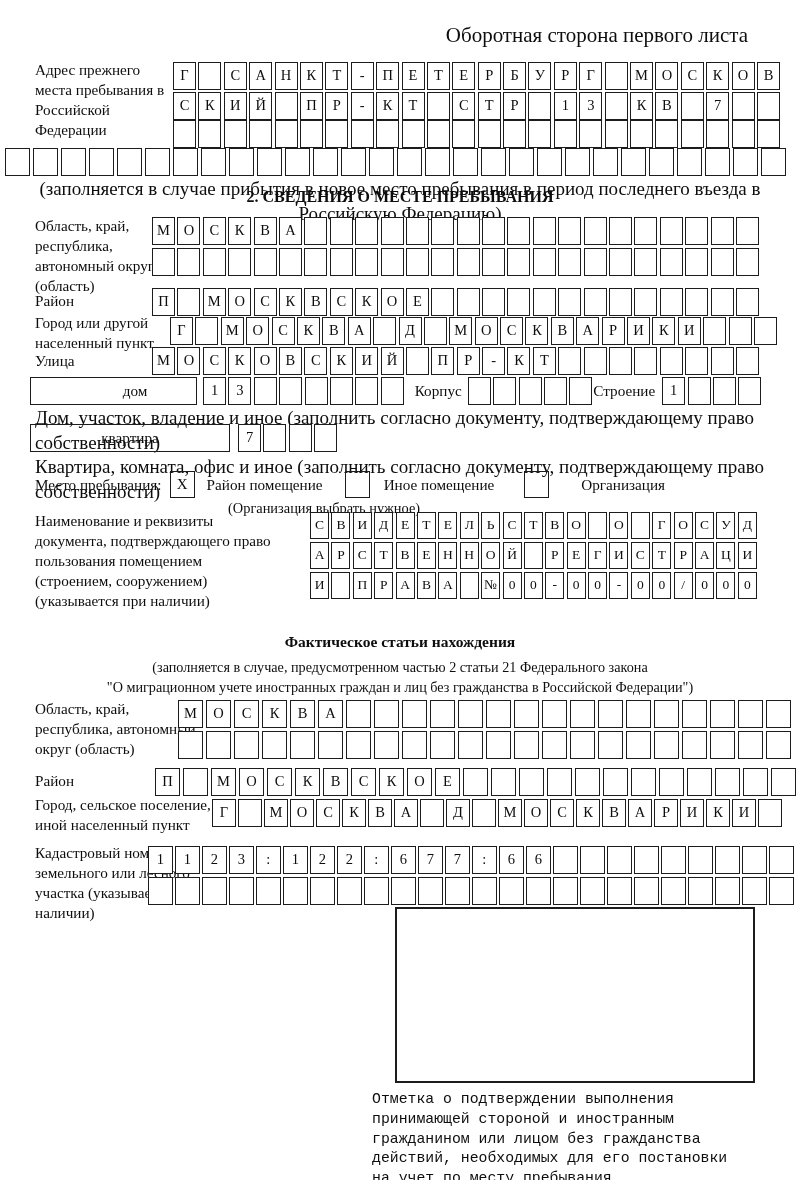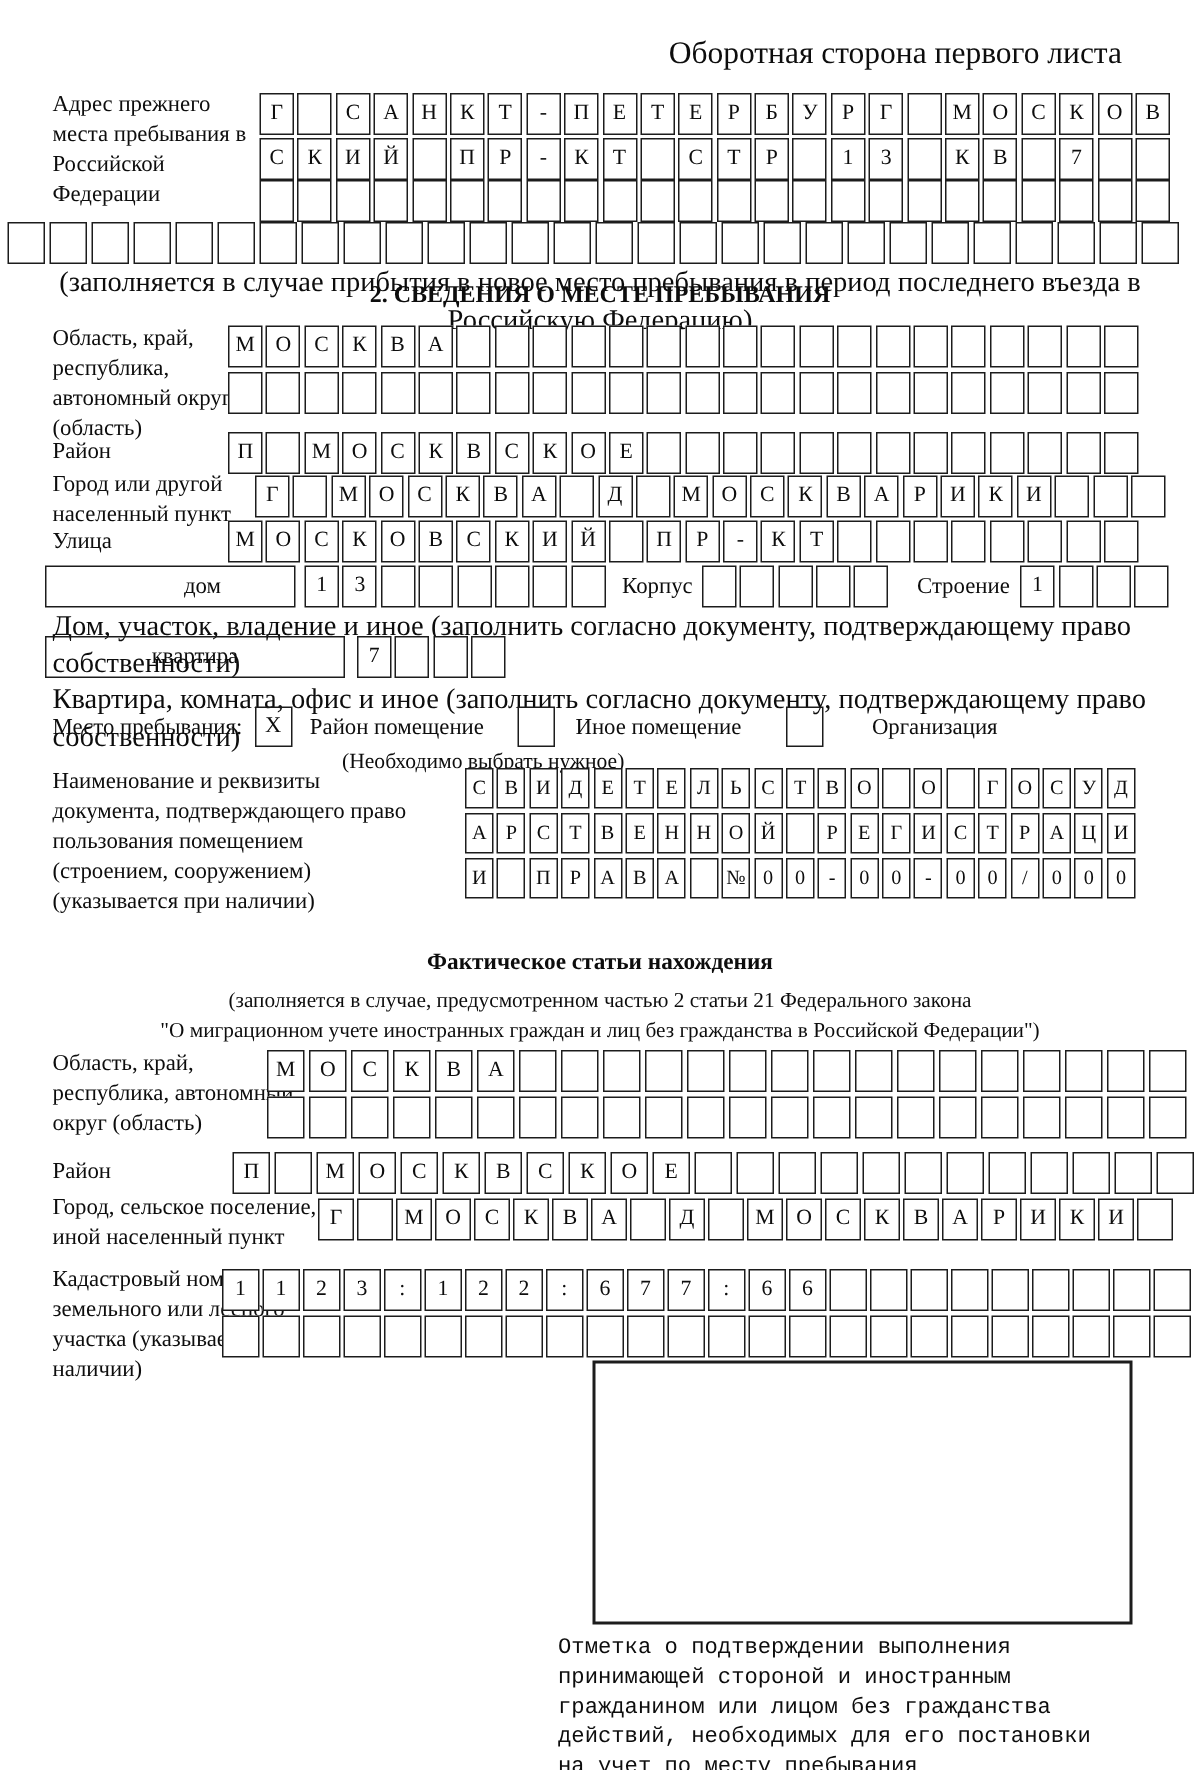--- a/index.html
+++ b/index.html
@@ -308,21 +308,21 @@
         <span class="cell"></span>
       </div>
     <div class="inline-lbl" style="margin-left:11px;">Корпус</div>
     <div class="cells cells-std" style="margin-left:6px;">
         <span class="cell"></span>
         <span class="cell"></span>
         <span class="cell"></span>
         <span class="cell"></span>
         <span class="cell"></span>
       </div>
-    <div class="inline-lbl" style="margin-left:19px;">Строение</div>
+    <div class="inline-lbl" style="margin-left:1px;">Строение</div>
     <div class="cells cells-std" style="margin-left:7px;">
         <span class="cell">1</span>
         <span class="cell"></span>
         <span class="cell"></span>
         <span class="cell"></span>
       </div>
   </div>
   <div class="note" style="top:406px;left:35px;">Дом, участок, владение и иное (заполнить согласно документу, подтверждающему право собственности)</div>
 
   <div class="row" style="top:424px;left:30px;">
@@ -338,21 +338,21 @@
 
   <div class="row" style="top:471px;left:35px;">
     <div class="inline-lbl">Место пребывания:</div>
     <div class="cb" style="margin-left:8px;">X</div>
     <div class="inline-lbl" style="margin-left:12px;">Район помещение</div>
     <div class="cb" style="margin-left:22px;"></div>
     <div class="inline-lbl" style="margin-left:14px;">Иное помещение</div>
     <div class="cb" style="margin-left:30px;"></div>
     <div class="inline-lbl" style="margin-left:32px;">Организация</div>
   </div>
-  <div class="note" style="top:499px;left:228px;font-size:14.4px;">(Необходимо выбрать нужное)</div>
+  <div class="note" style="top:499px;left:228px;font-size:14.4px;">(Организация выбрать нужное)</div>
 
   <div class="lbl" style="top:511px;left:35px;width:248px;">Наименование и реквизиты документа, подтверждающего право пользования помещением (строением, сооружением) (указывается при наличии)</div>
   <div class="row cells cells-doc" style="top:512px;left:310px;">
       <span class="cell">С</span>
       <span class="cell">В</span>
       <span class="cell">И</span>
       <span class="cell">Д</span>
       <span class="cell">Е</span>
       <span class="cell">Т</span>
       <span class="cell">Е</span>

